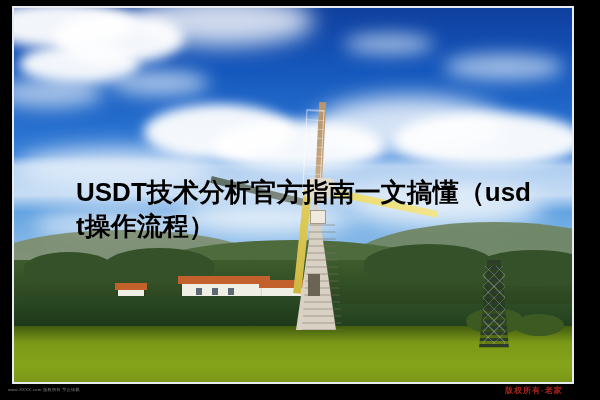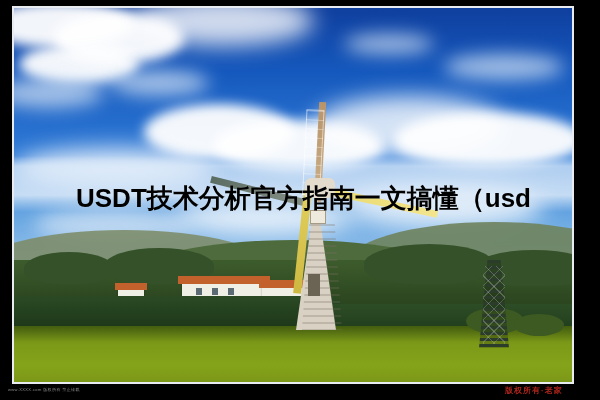--- a/index.html
+++ b/index.html
@@ -89,21 +89,21 @@
   .lat-body{position:absolute;left:10px;top:0;width:30px;height:88px;
      background:repeating-linear-gradient(to bottom,#2b3c2a 0 3px,rgba(0,0,0,.18) 3px 6px);
      clip-path:polygon(28% 0,72% 0,100% 100%,0 100%);}
   .lat-x{position:absolute;left:14px;top:6px;width:22px;height:78px;
      background:repeating-linear-gradient(45deg,rgba(180,190,180,.35) 0 1px,rgba(0,0,0,0) 1px 8px),
                 repeating-linear-gradient(-45deg,rgba(180,190,180,.3) 0 1px,rgba(0,0,0,0) 1px 8px);}
 
   
   #title{position:absolute;left:62px;top:167px;width:480px;
      font-size:26px;font-weight:bold;line-height:1.32;color:#000;
-     letter-spacing:0px;text-shadow:0 0 1px rgba(255,255,255,.35);margin-top:6px;}
+     letter-spacing:0px;text-shadow:0 0 1px rgba(255,255,255,.35);}
 
   
   #bottombar{position:absolute;left:0;top:384px;width:600px;height:16px;background:#000;}
   #credit{position:absolute;left:8px;top:387px;font-size:4px;color:#8c8c8c;
      letter-spacing:.4px;white-space:nowrap;}
   #redmark{position:absolute;left:505px;top:385px;font-size:8px;color:#c0291f;
      letter-spacing:1px;white-space:nowrap;opacity:.9;font-weight:bold;}
 </style>
 </head>
 <body>
@@ -179,20 +179,21 @@
       <div class="blade-up-lat"></div>
       <div class="tower"></div>
       <div class="tower-tex"></div>
       <div class="cap"></div>
       <div class="mill-win"></div>
       <div class="mill-door"></div>
     </div>
 
     <div id="title">
       <div>USDT技术分析官方指南一文搞懂（usd</div>
+      <div>t操作流程）</div>
     </div>
 
   </div>
 
   <div id="bottombar"></div>
   <div id="credit">www.XXXX.com 版权所有 禁止转载</div>
   <div id="redmark">版权所有·老家</div>
 
 </div>
 

